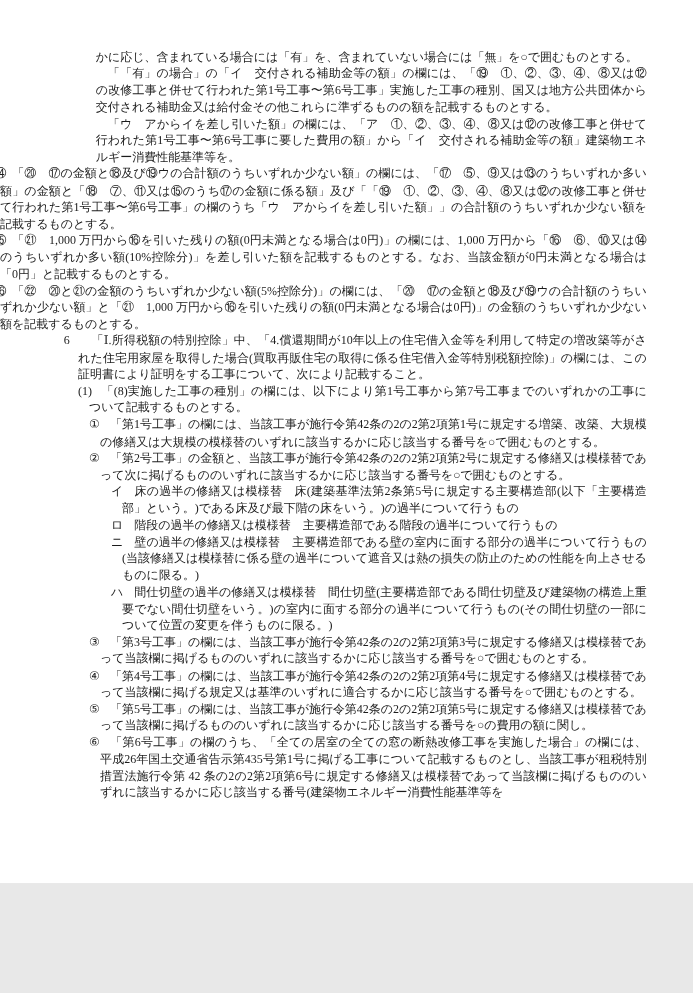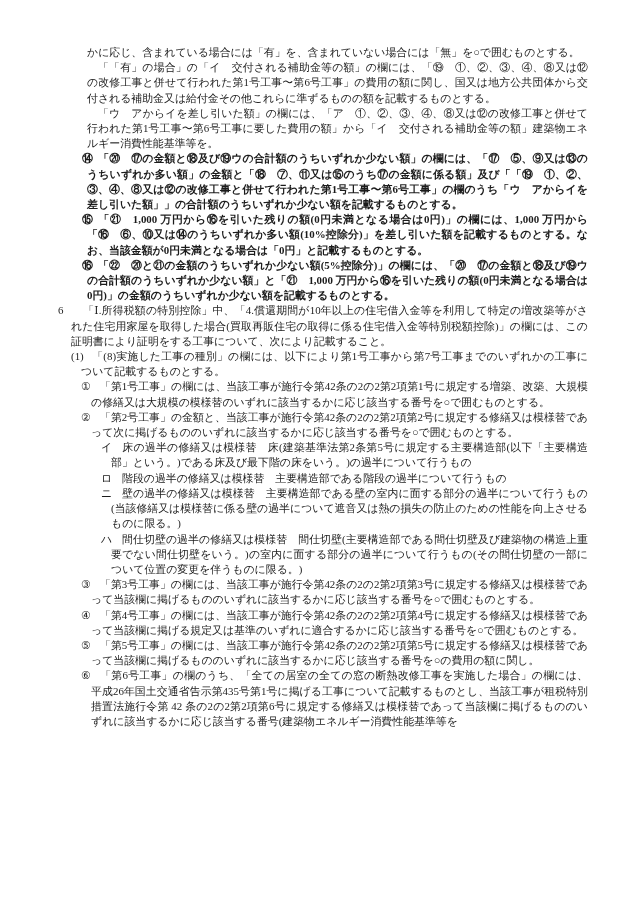--- a/index.html
+++ b/index.html
@@ -1,40 +1,40 @@
 <!DOCTYPE html>
 <html><head>
 <meta charset="utf-8">
 <style>
   html, body { margin: 0; padding: 0; background: #e8e8e8; }
   .page {
     position: relative;
     width: 630px;
-    height: 903px;
+    height: 803px;
     margin: 0 auto;
     background: #ffffff;
     color: #1b1b1b;
     font-family: "Liberation Serif", "DejaVu Serif", serif;
     font-size: 10.9px;
     line-height: 15.2px;
     box-sizing: border-box;
     padding: 45px 42px 0 0;
     overflow: hidden;
     text-align: justify;
     text-justify: inter-ideograph;
   }
   .page p { margin: 0; }
   .mk { display: inline-block; text-indent: 0; }
 
   
   .cont  { padding-left: 87px; }
   
   .para  { padding-left: 87px; text-indent: 11px; }
   
-  .it-top { padding-left: 87px; text-indent: -5px; font-weight: bold; }
+  .it-top { text-indent: -5px; }
   .it-top .mk { width: 16px; }
   
   .it-n6 { padding-left: 71px; text-indent: -13px; }
   .it-n6 .mk { width: 25px; }
   
   .it-paren { padding-left: 81px; text-indent: -10px; }
   .it-paren .mk { width: 21px; }
   
   .it-circ { padding-left: 91px; text-indent: -10px; }
   .it-circ .mk { width: 19px; }
@@ -42,21 +42,21 @@
   .it-kana { padding-left: 111px; text-indent: -10px; }
   .it-kana .mk { width: 21px; }
 </style>
 </head>
 <body>
 
 <div class="page">
 
   <p class="cont">かに応じ、含まれている場合には「有」を、含まれていない場合には「無」を○で囲むものとする。</p>
 
-  <p class="para">「「有」の場合」の「イ　交付される補助金等の額」の欄には、「⑲　①、②、③、④、⑧又は⑫の改修工事と併せて行われた第1号工事〜第6号工事」の費用の額に関し、国又は地方公共団体から交付される補助金又は給付金その他これらに準ずるものの額を記載するものとする。</p>
+  <p class="para">「「有」の場合」の「イ　交付される補助金等の額」の欄には、「⑲　①、②、③、④、⑧又は⑫の改修工事と併せて行われた第1号工事〜第6号工事」実施した工事の種別、国又は地方公共団体から交付される補助金又は給付金その他これらに準ずるものの額を記載するものとする。</p>
 
   <p class="para">「ウ　アからイを差し引いた額」の欄には、「ア　①、②、③、④、⑧又は⑫の改修工事と併せて行われた第1号工事〜第6号工事に要した費用の額」から「イ　交付される補助金等の額」建築物エネルギー消費性能基準等を。</p>
 
   <p class="it-top"><span class="mk">⑭</span><span>「⑳　⑰の金額と⑱及び⑲ウの合計額のうちいずれか少ない額」の欄には、「⑰　⑤、⑨又は⑬のうちいずれか多い額」の金額と「⑱　⑦、⑪又は⑮のうち⑰の金額に係る額」及び「「⑲　①、②、③、④、⑧又は⑫の改修工事と併せて行われた第1号工事〜第6号工事」の欄のうち「ウ　アからイを差し引いた額」」の合計額のうちいずれか少ない額を記載するものとする。</span></p>
 
   <p class="it-top"><span class="mk">⑮</span><span>「㉑　1,000 万円から⑯を引いた残りの額(0円未満となる場合は0円)」の欄には、1,000 万円から「⑯　⑥、⑩又は⑭のうちいずれか多い額(10%控除分)」を差し引いた額を記載するものとする。なお、当該金額が0円未満となる場合は「0円」と記載するものとする。</span></p>
 
   <p class="it-top"><span class="mk">⑯</span><span>「㉒　⑳と㉑の金額のうちいずれか少ない額(5%控除分)」の欄には、「⑳　⑰の金額と⑱及び⑲ウの合計額のうちいずれか少ない額」と「㉑　1,000 万円から⑯を引いた残りの額(0円未満となる場合は0円)」の金額のうちいずれか少ない額を記載するものとする。</span></p>
 
   <p class="it-n6"><span class="mk">6</span><span>「Ⅰ.所得税額の特別控除」中、「4.償還期間が10年以上の住宅借入金等を利用して特定の増改築等がされた住宅用家屋を取得した場合(買取再販住宅の取得に係る住宅借入金等特別税額控除)」の欄には、この証明書により証明をする工事について、次により記載すること。</span></p>

